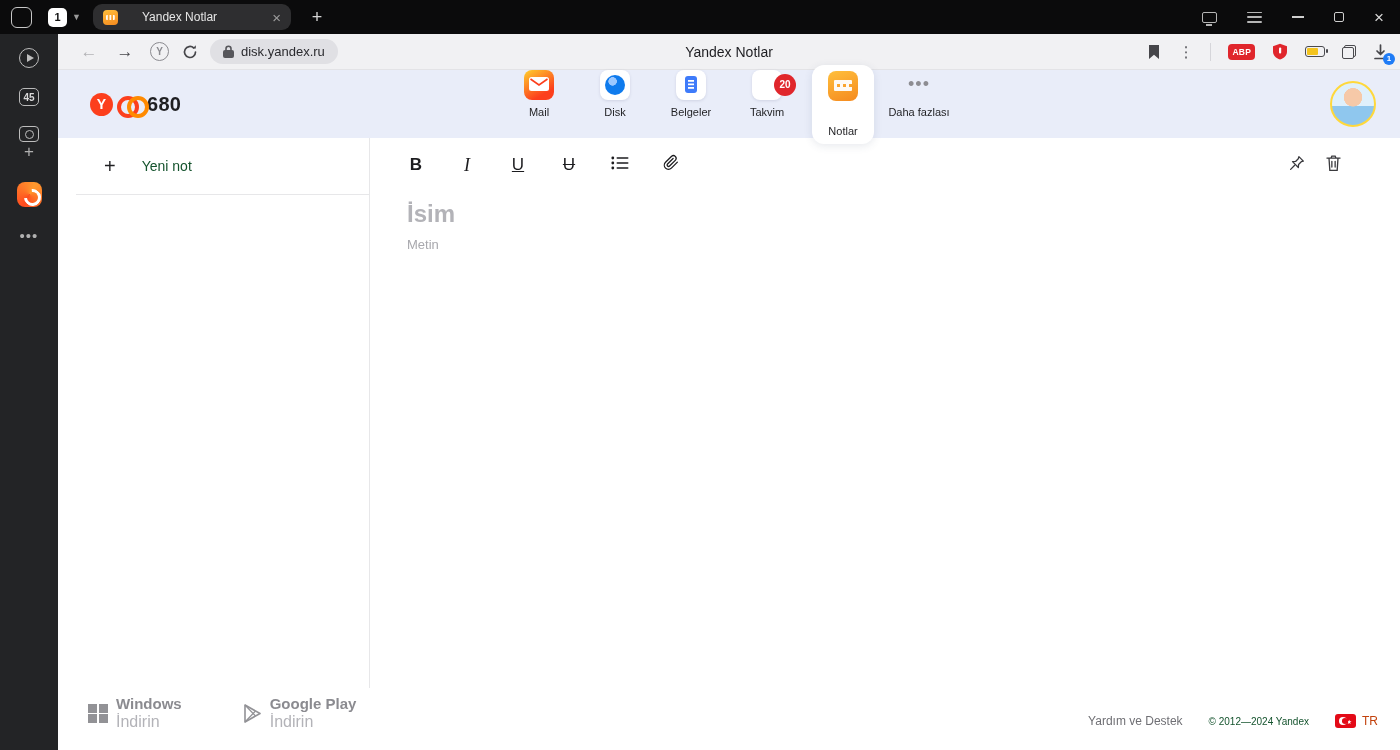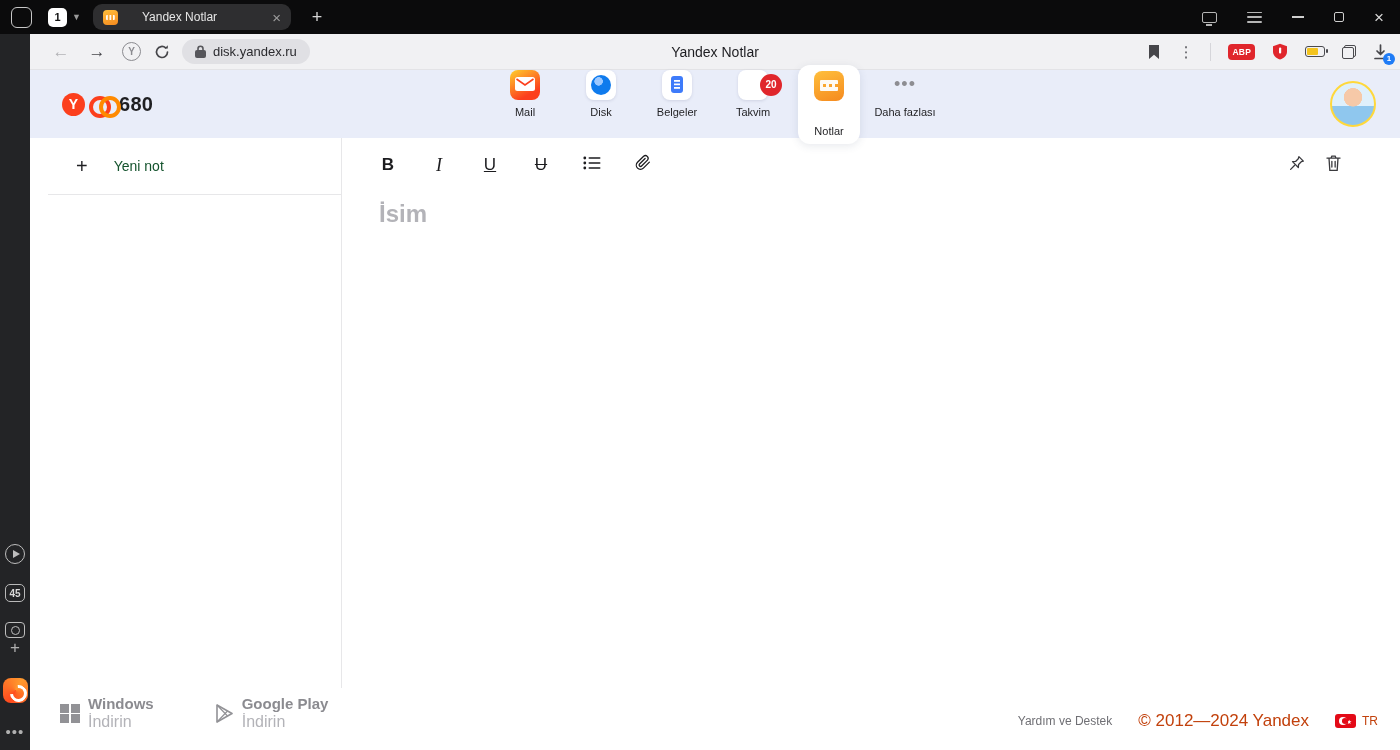--- a/index.html
+++ b/index.html
@@ -28,22 +28,22 @@
   .cast { width:15px; height:11px; border:1.5px solid #b5b5b5; border-radius:2px; position:relative; }
   .cast::after { content:""; position:absolute; left:3px; bottom:-4px; width:6px; height:1.5px; background:#b5b5b5; }
   .burger { width:15px; height:11px; display:flex; flex-direction:column; justify-content:space-between; }
   .burger i { height:1.6px; background:#b5b5b5; border-radius:1px; }
   .win-min { width:12px; height:1.6px; background:#cfcfcf; }
   .win-max { width:10px; height:10px; border:1.5px solid #cfcfcf; border-radius:2px; }
   .win-close { color:#d8d8d8; font-size:17px; line-height:1; }
 
   
   .main-row { flex:1; display:flex; min-height:0; }
-  .sidebar { width:30px; background:#232426; display:flex; flex-direction:column; align-items:center;
-    justify-content:flex-end; padding:14px 0 10px; flex:none; }
+  .sidebar { width:58px; background:#232426; display:flex; flex-direction:column; align-items:center;
+    justify-content:flex-start; padding:14px 0 10px; flex:none; }
   .side-top, .side-bottom { display:flex; flex-direction:column; align-items:center; gap:20px; }
   .play-ic { width:20px; height:20px; border:1.6px solid #bdbdbd; border-radius:50%; position:relative; }
   .play-ic::after { content:""; position:absolute; left:7px; top:5px;
     border-left:7px solid #bdbdbd; border-top:4px solid transparent; border-bottom:4px solid transparent; }
   .counter45 { min-width:20px; height:18px; border:1.5px solid #b9b9b9; border-radius:5px; color:#d9d9d9;
     font-size:10px; font-weight:700; display:flex; align-items:center; justify-content:center; padding:0 2px; }
   .shot-ic { width:20px; height:16px; border:1.6px solid #bdbdbd; border-radius:4px; position:relative; }
   .shot-ic::after { content:""; position:absolute; left:5px; top:3px; width:7px; height:7px;
     border:1.5px solid #bdbdbd; border-radius:50%; }
   .side-plus { color:#b0b0b0; font-size:17px; }
@@ -147,21 +147,21 @@
 
   
   .app-footer { height:62px; display:flex; align-items:center; padding:0 22px 12px 30px; flex:none; }
   .store { display:flex; align-items:center; gap:9px; margin-right:62px; }
   .win-logo { width:19px; height:19px; display:grid; grid-template-columns:9px 9px; grid-template-rows:9px 9px; gap:1.5px; }
   .win-logo i { background:#929296; }
   .store-text .t1 { font-size:15px; font-weight:700; color:#8b8b90; }
   .store-text .t2 { font-size:16px; color:#b3b3b8; margin-top:1px; }
   .footer-right { margin-left:auto; display:flex; align-items:center; gap:26px; padding-top:16px; }
   .help-link { font-size:12px; color:#6f6f74; }
-  .copyright { font-size:17px; color:#c2410c; }
+  .copyright { font-size:10px; color:#14532d; }
   .lang { display:flex; align-items:center; gap:6px; }
   .tr-flag { width:21px; height:14px; background:#e30a17; border-radius:3px; position:relative; }
   .tr-flag::before { content:""; position:absolute; left:4px; top:3px; width:8px; height:8px; border-radius:50%; background:#fff; }
   .tr-flag::after { content:""; position:absolute; left:6.5px; top:4px; width:6.5px; height:6px; border-radius:50%; background:#e30a17; }
   .tr-star { position:absolute; right:4px; top:4.5px; color:#fff; font-size:6px; line-height:1; }
   .lang-label { font-size:12px; color:#c2410c; }
 </style>
 </head>
 <body>
 
@@ -331,20 +331,21 @@
               </div>
               <div>
                 <svg width="17" height="18" viewBox="0 0 20 22">
                     <path d="M2 5h16M7 5l1-2.5h4L13 5M4.5 5l1 15h9l1-15M8 9v7m4-7v7" fill="none" stroke="#3a3a3e" stroke-width="1.6" stroke-linecap="round"></path>
                   </svg>
               </div>
             </div>
           </div>
           <div class="editor-content">
             <div class="ed-title">İsim</div>
+            <div class="ed-body">Metin</div>
           </div>
         </div>
       </div>
 
       <div class="app-footer">
         <div class="store">
           <div class="win-logo">
               <i></i>
               <i></i>
               <i></i>

